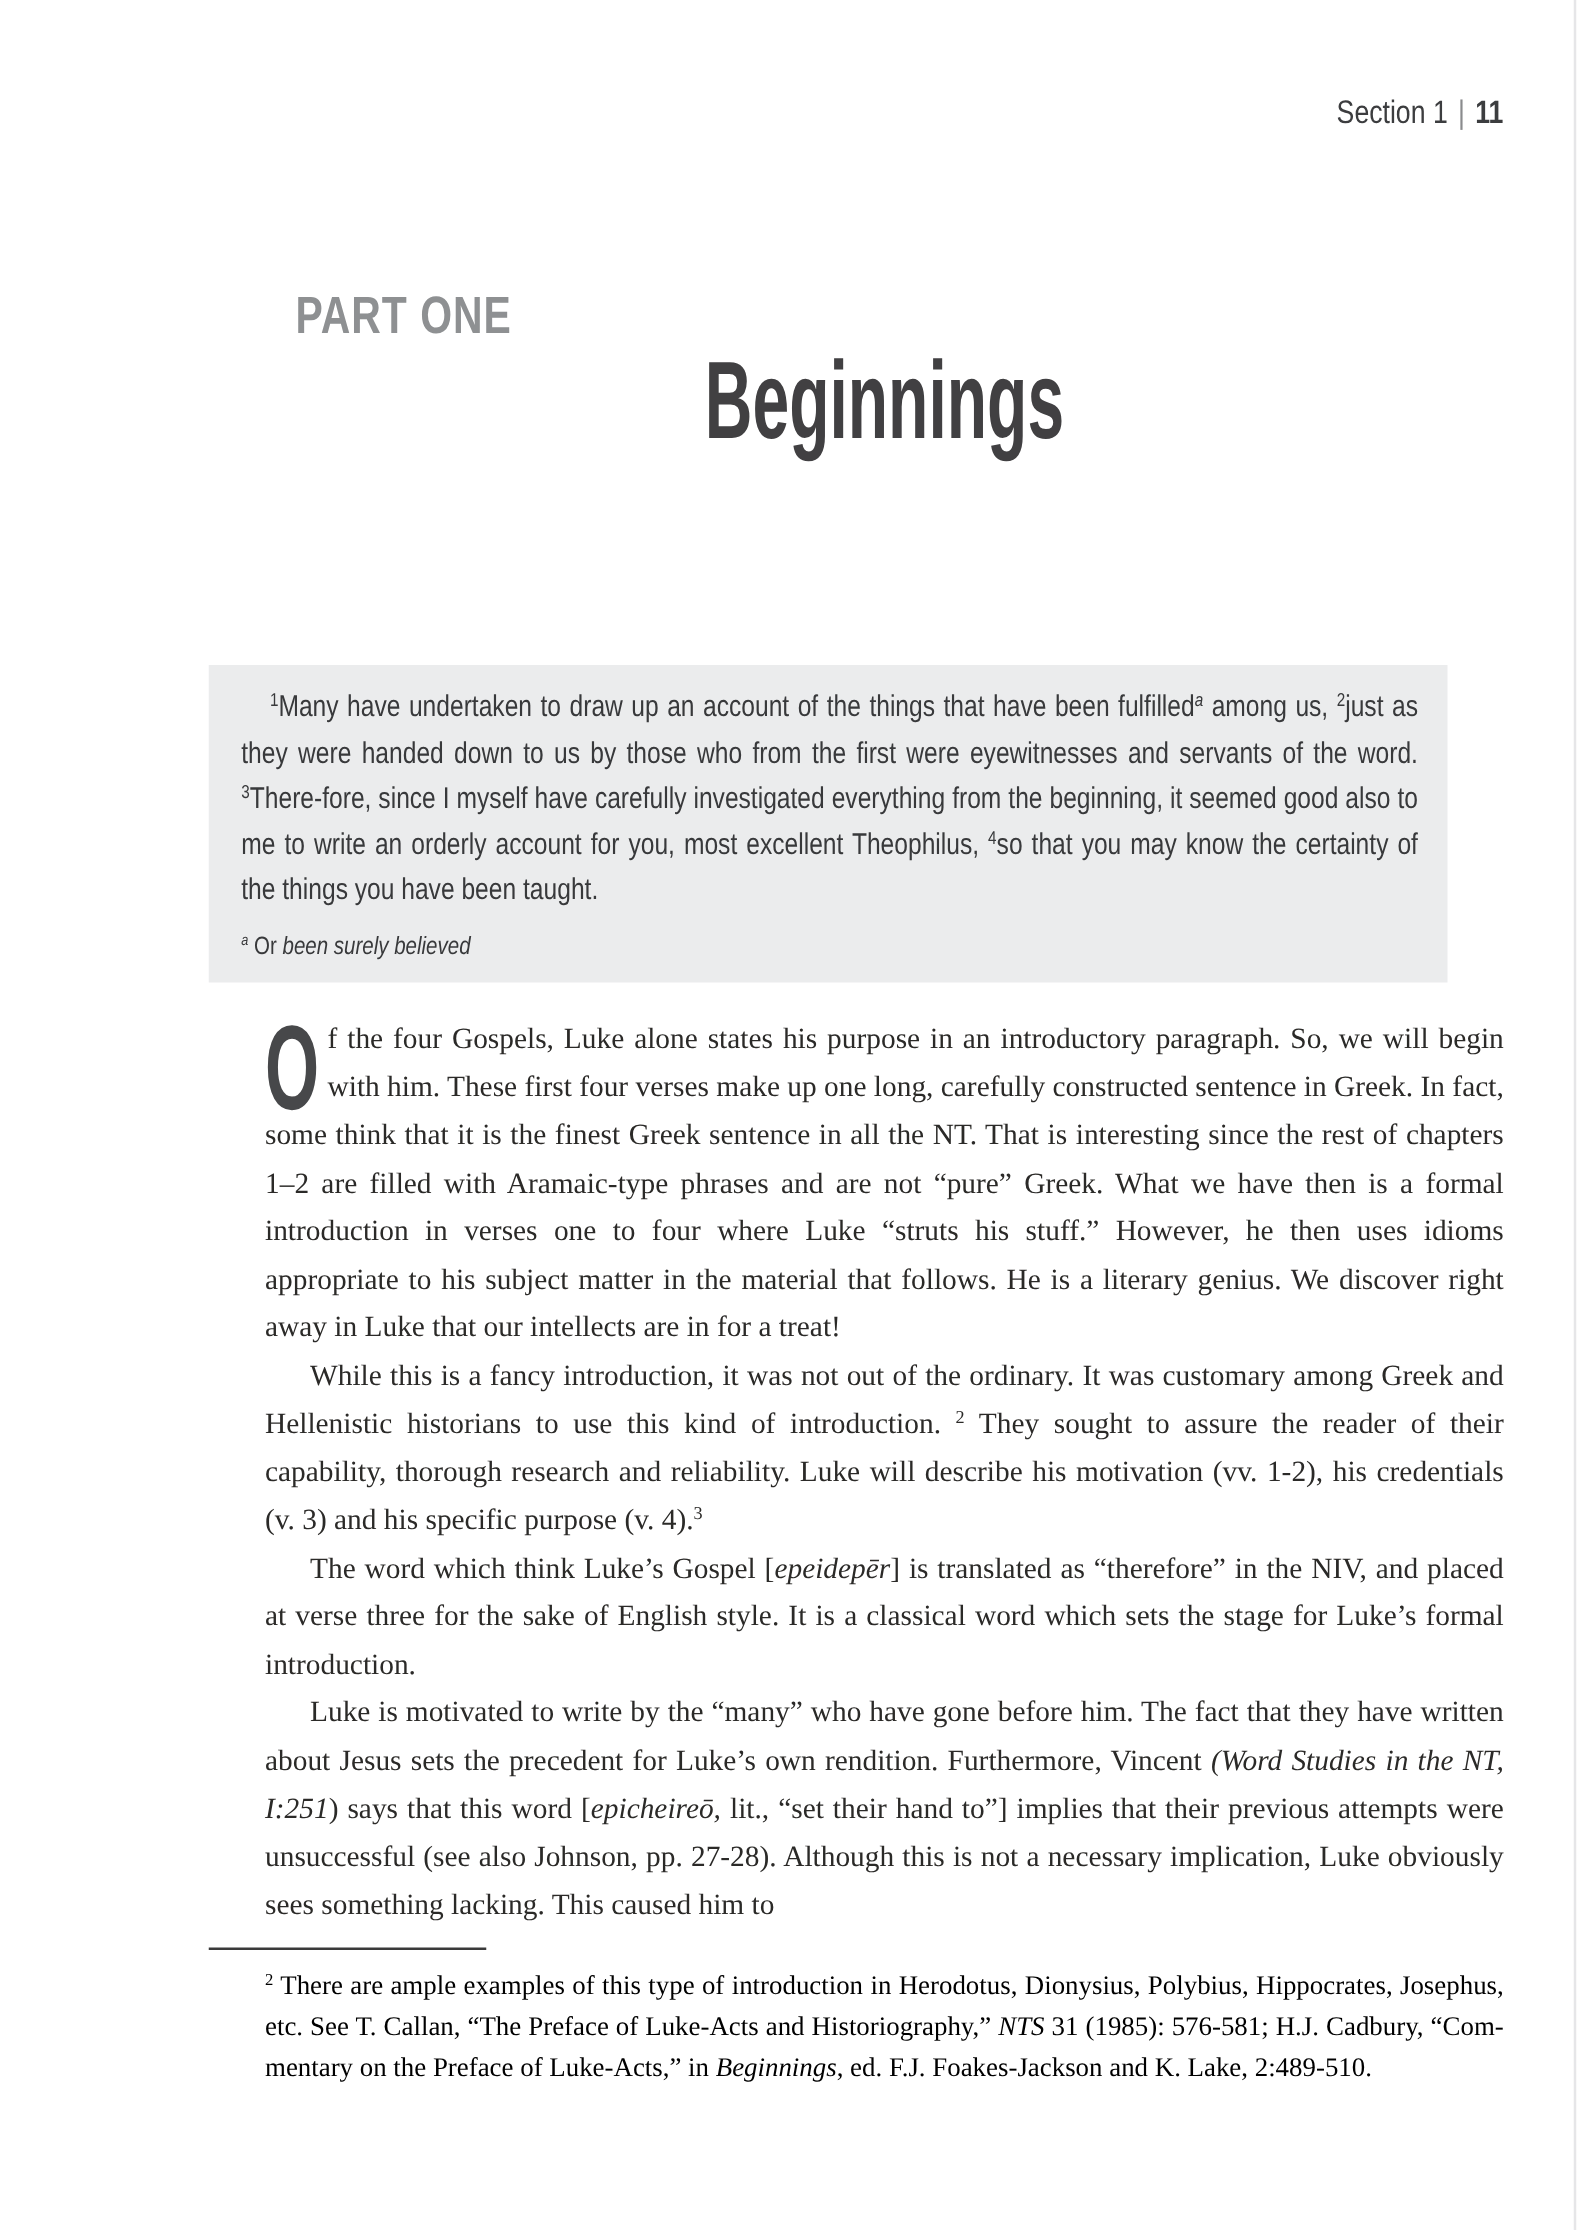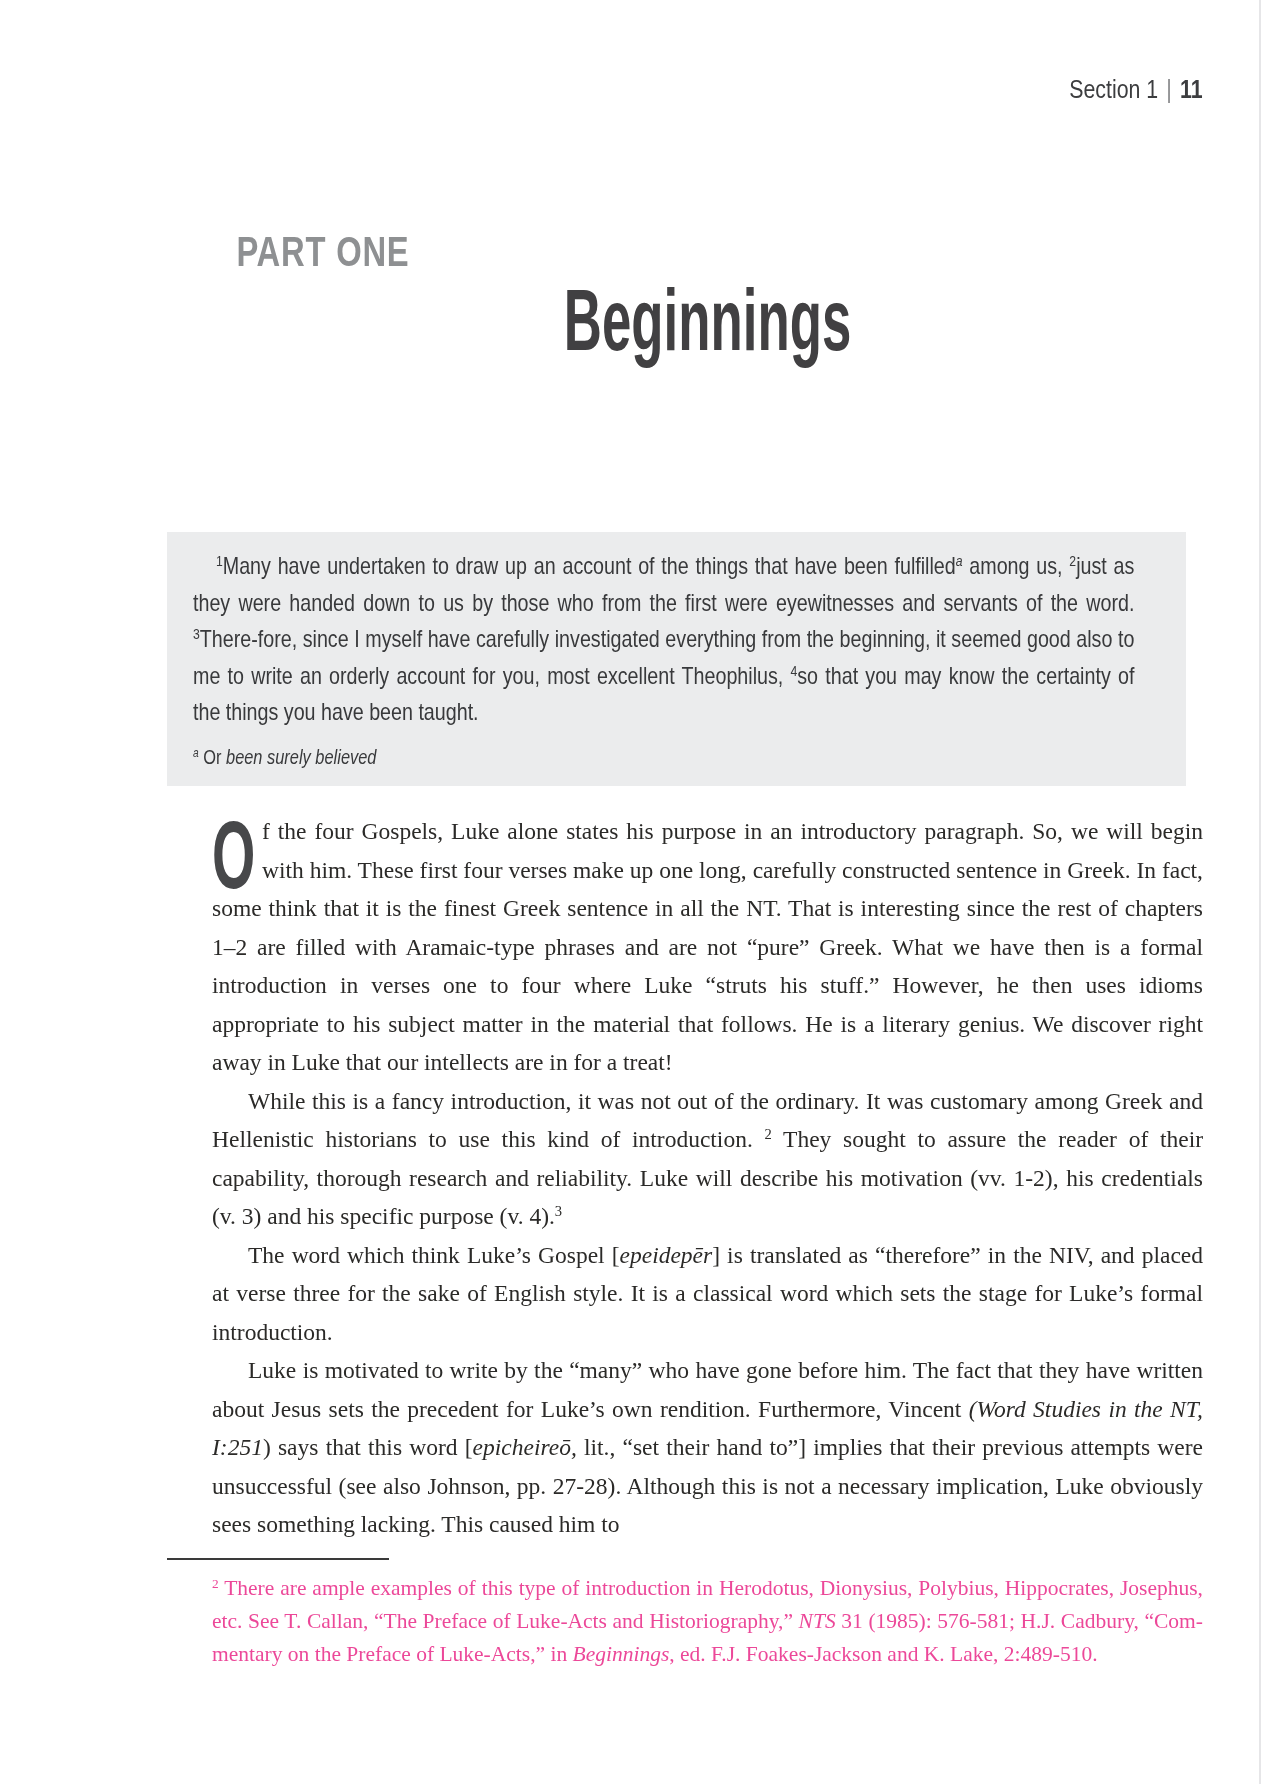--- a/index.html
+++ b/index.html
@@ -27,38 +27,38 @@
 
   
   #section-heading{top:436px;}
   #section-heading .inner{display:inline-block;font-size:34px;font-weight:700;color:#3e3f41;
                           transform:scaleX(.75);transform-origin:0 50%;}
   #section-sub{top:480px;}
   #section-sub .inner{display:inline-block;font-size:27px;font-weight:600;font-style:italic;
                       color:#3e3f41;transform:scaleX(.82);transform-origin:0 50%;}
 
   
-  #scripture-box{top:532px;left:167px;width:991px;height:254px;background:#ebeced;padding-left:28px;}
+  #scripture-box{top:532px;left:167px;width:991px;height:254px;background:#ebeced;}
   #scripture-box .boxinner{position:absolute;left:26px;top:16px;width:1148px;
                            transform:scaleX(.82);transform-origin:0 0;
                            font-family:"Liberation Sans",sans-serif;color:#38393b;}
   #scripture-quote{font-size:24px;line-height:36.5px;text-align:justify;text-indent:28px;margin:0;}
   #scripture-footnote{font-size:20px;line-height:24px;margin:14px 0 0 0;}
 
   
   #body-copy{top:812px;font-size:23.5px;line-height:38.5px;text-align:justify;color:#2b2a28;}
   #body-copy p{margin:0;}
   #body-copy p.indent{text-indent:36px;}
   #dropcap{float:left;width:40px;height:72px;margin:5px 10px 0 0;
            font-family:"Liberation Sans",sans-serif;font-weight:700;font-size:96px;
            line-height:76px;color:#47484a;transform:scaleX(.58);transform-origin:0 0;}
 
   
   #footnote-rule{top:1558px;left:167px;width:222px;height:2px;background:#3a3a3a;}
-  #footnotes{top:1572px;font-size:21.5px;line-height:33px;text-align:justify;color:#ec4899;}
+  #footnotes{top:1572px;font-size:21.5px;line-height:33px;text-align:justify;color:#000000;}
   #footnotes p{margin:0;}
 
   sup{font-size:.62em;line-height:0;vertical-align:baseline;position:relative;top:-0.52em;}
   i{font-style:italic;}
 
   
   #page-edge-line{top:0;right:3px;width:2px;height:1784px;background:#e6e6e8;}
 </style>
 </head>
 <body>

